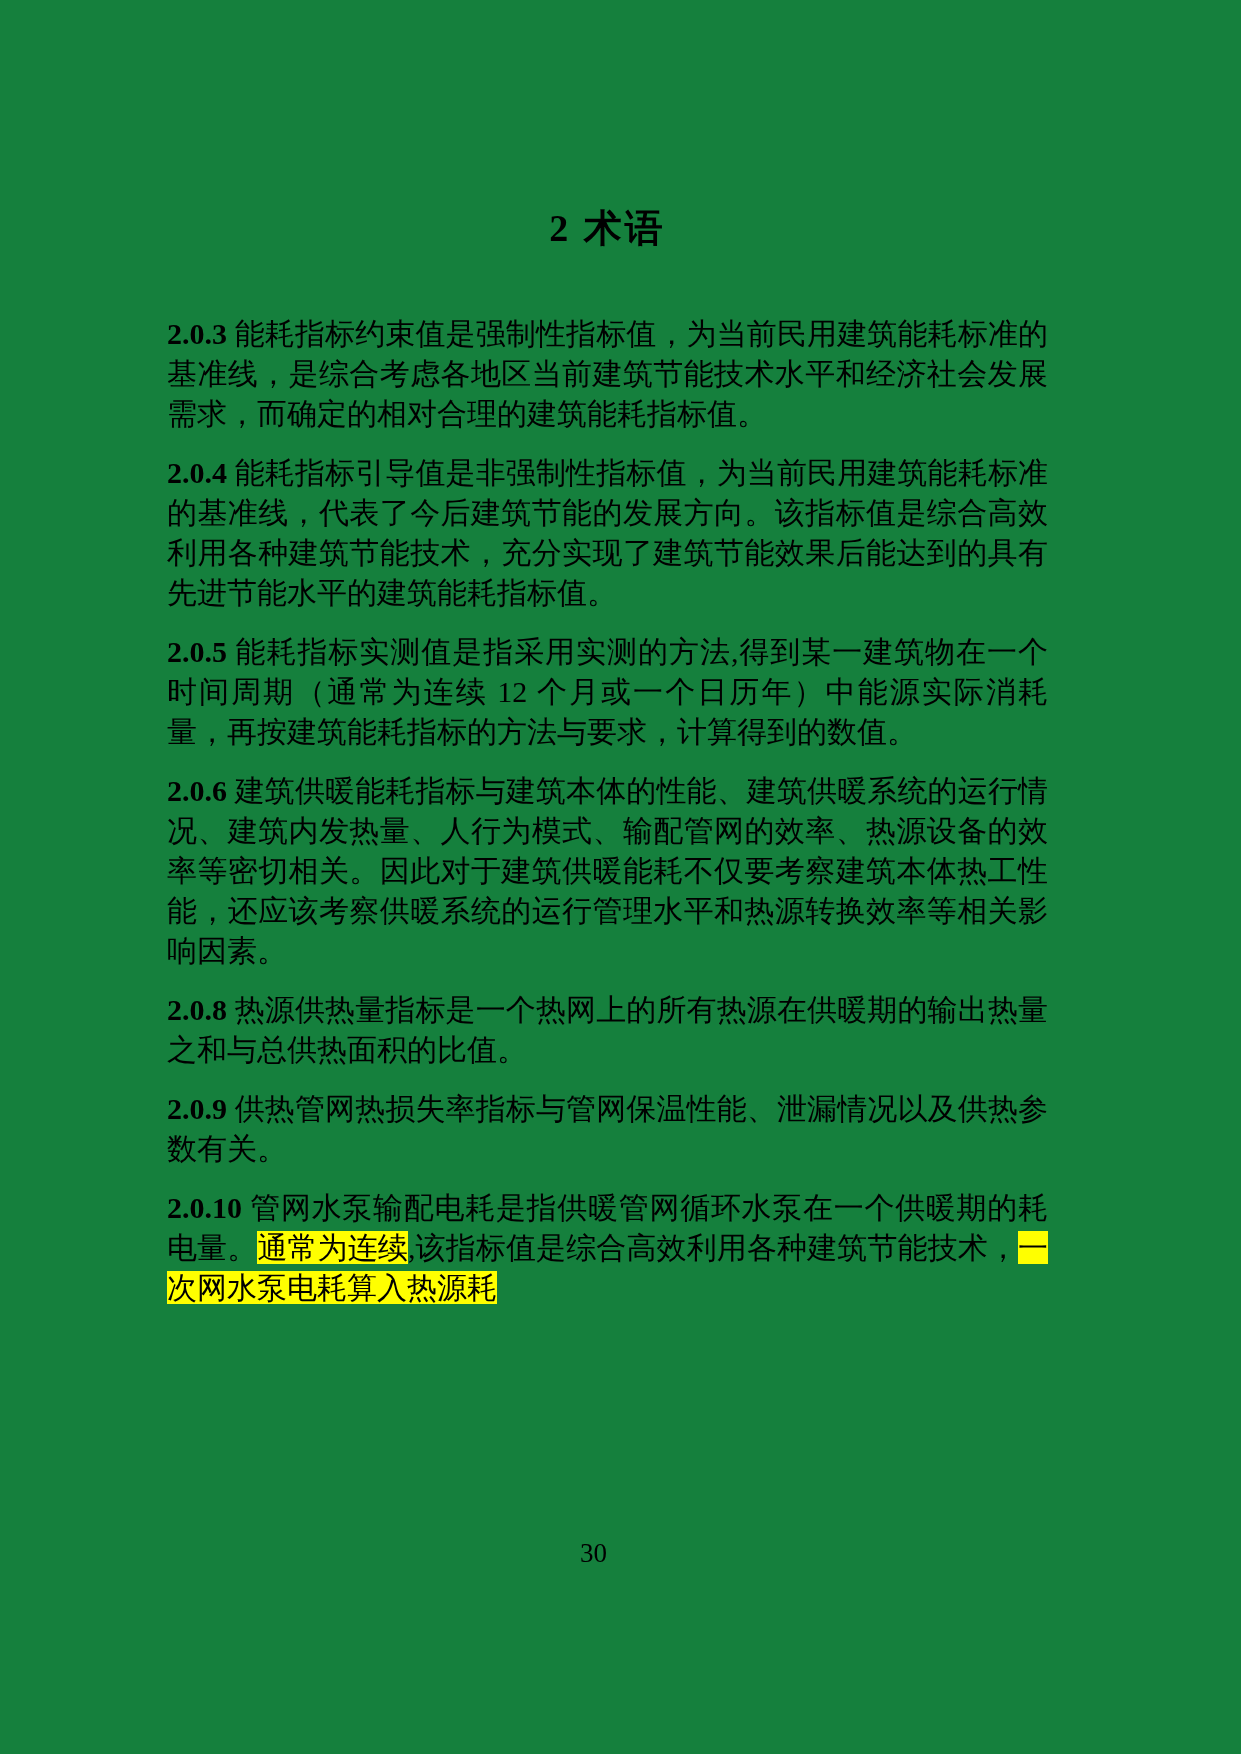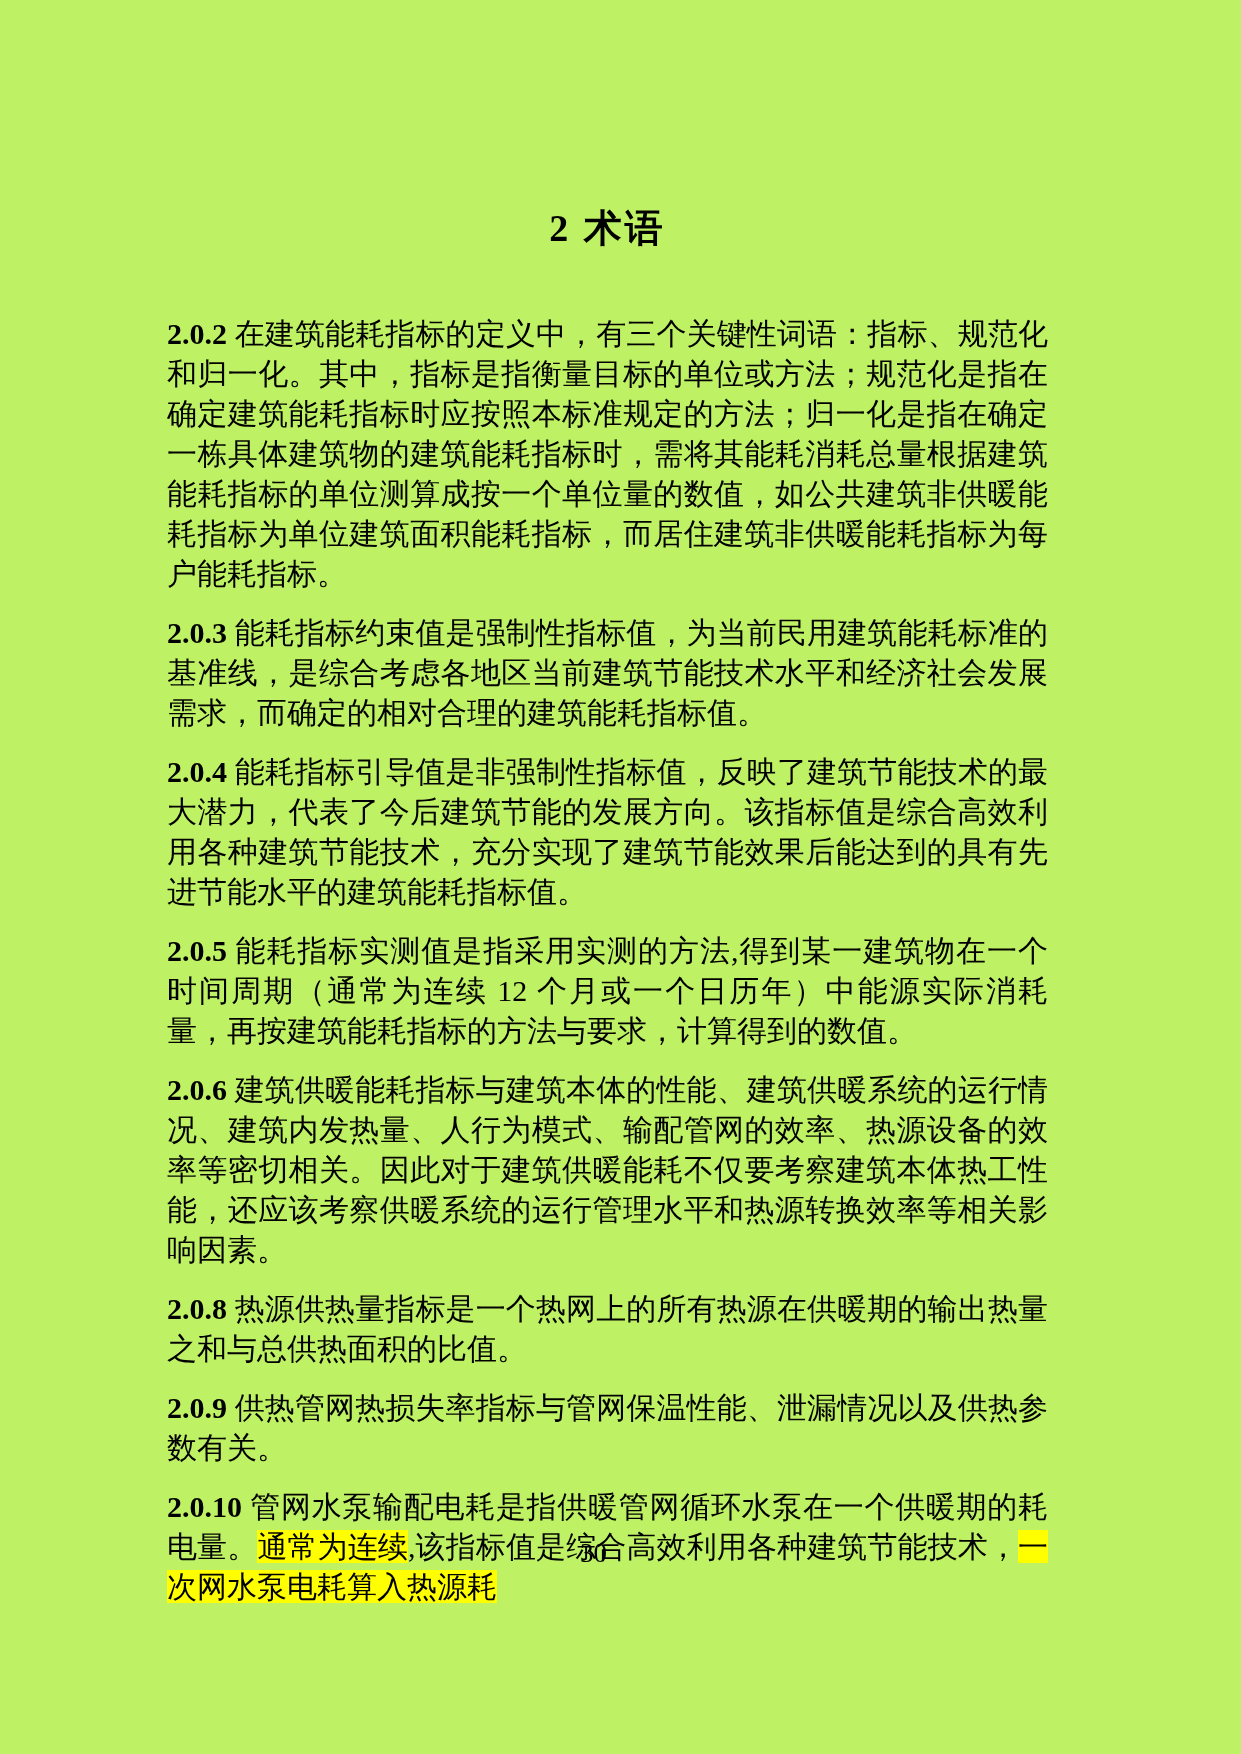--- a/index.html
+++ b/index.html
@@ -4,21 +4,21 @@
 <style>
   html, body {
     margin: 0;
     padding: 0;
     background: #ffffff;
   }
   .page {
     position: relative;
     width: 1241px;
     height: 1754px;
-    background: #bef264;
+    background: #15803d;
     margin: 0 auto;
     overflow: hidden;
     font-family: "Liberation Serif", "DejaVu Serif", serif;
     color: #000000;
   }
   .content {
     position: absolute;
     left: 167px;
     top: 203px;
     width: 881px;
@@ -51,23 +51,22 @@
     font-size: 27px;
   }
 </style>
 </head>
 <body>
 
 <div class="page">
   <div class="content">
     <h1 class="doc-title">2 术语</h1>
     <div id="paragraphs">
-        <p class="para"><span class="num">2.0.2 </span><span>在建筑能耗指标的定义中，有三个关键性词语：指标、规范化和归一化。其中，指标是指衡量目标的单位或方法；规范化是指在确定建筑能耗指标时应按照本标准规定的方法；归一化是指在确定一栋具体建筑物的建筑能耗指标时，需将其能耗消耗总量根据建筑能耗指标的单位测算成按一个单位量的数值，如公共建筑非供暖能耗指标为单位建筑面积能耗指标，而居住建筑非供暖能耗指标为每户能耗指标。</span></p>
         <p class="para"><span class="num">2.0.3 </span><span>能耗指标约束值是强制性指标值，为当前民用建筑能耗标准的基准线，是综合考虑各地区当前建筑节能技术水平和经济社会发展需求，而确定的相对合理的建筑能耗指标值。</span></p>
-        <p class="para"><span class="num">2.0.4 </span><span>能耗指标引导值是非强制性指标值，反映了建筑节能技术的最大潜力，代表了今后建筑节能的发展方向。该指标值是综合高效利用各种建筑节能技术，充分实现了建筑节能效果后能达到的具有先进节能水平的建筑能耗指标值。</span></p>
+        <p class="para"><span class="num">2.0.4 </span><span>能耗指标引导值是非强制性指标值，为当前民用建筑能耗标准的基准线，代表了今后建筑节能的发展方向。该指标值是综合高效利用各种建筑节能技术，充分实现了建筑节能效果后能达到的具有先进节能水平的建筑能耗指标值。</span></p>
         <p class="para"><span class="num">2.0.5 </span><span>能耗指标实测值是指采用实测的方法,得到某一建筑物在一个时间周期（通常为连续 12 个月或一个日历年）中能源实际消耗量，再按建筑能耗指标的方法与要求，计算得到的数值。</span></p>
         <p class="para"><span class="num">2.0.6 </span><span>建筑供暖能耗指标与建筑本体的性能、建筑供暖系统的运行情况、建筑内发热量、人行为模式、输配管网的效率、热源设备的效率等密切相关。因此对于建筑供暖能耗不仅要考察建筑本体热工性能，还应该考察供暖系统的运行管理水平和热源转换效率等相关影响因素。</span></p>
         <p class="para"><span class="num">2.0.8 </span><span>热源供热量指标是一个热网上的所有热源在供暖期的输出热量之和与总供热面积的比值。</span></p>
         <p class="para"><span class="num">2.0.9 </span><span>供热管网热损失率指标与管网保温性能、泄漏情况以及供热参数有关。</span></p>
         <p class="para"><span class="num">2.0.10 </span><span>管网水泵输配电耗是指供暖管网循环水泵在一个供暖期的耗电量。</span><span class="hl">通常为连续</span><span>,该指标值是综合高效利用各种建筑节能技术，</span><span class="hl">一次网水泵电耗算入热源耗</span></p>
       </div>
   </div>
   <div class="page-number">30</div>
 </div>
 

